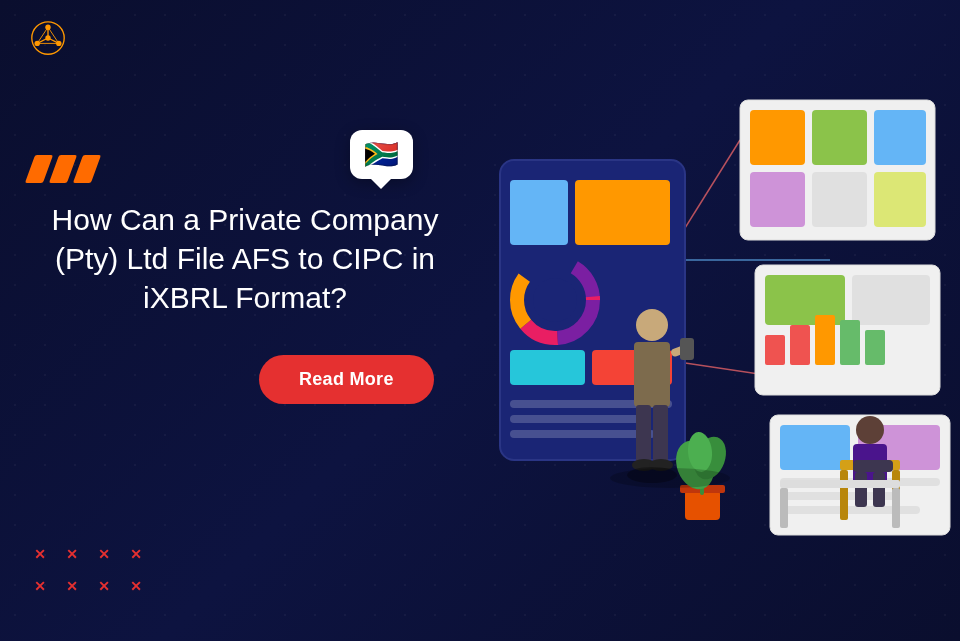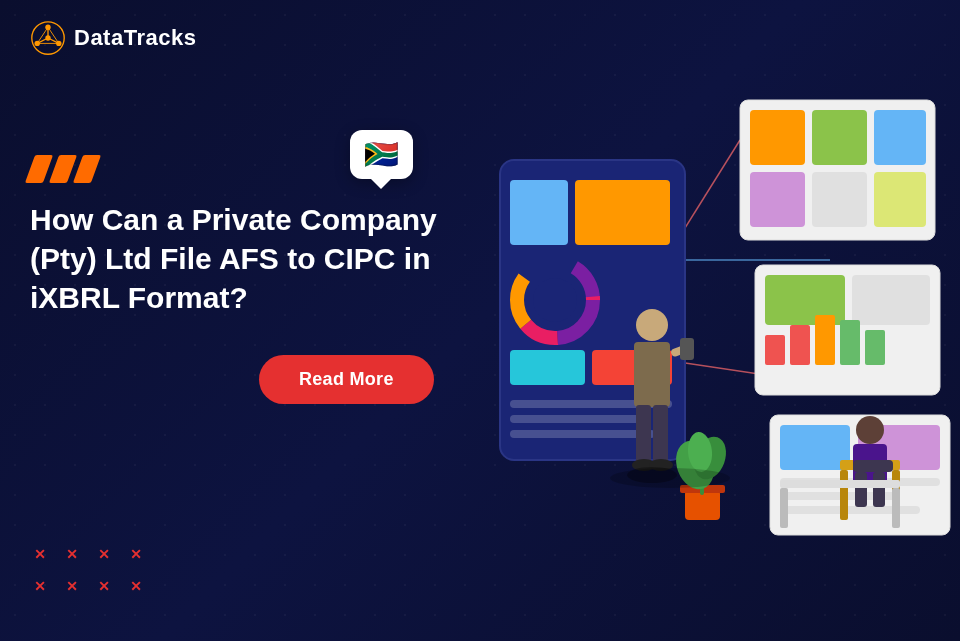--- a/index.html
+++ b/index.html
@@ -87,22 +87,23 @@
     }
 
     
     .main-heading {
       position: absolute;
       top: 200px;
       left: 30px;
       width: 430px;
       color: white;
       font-size: 30px;
-      font-weight: 700;
+      font-weight: 400;
       line-height: 1.3;
+      text-align: center;
     }
 
     
     .read-more-btn {
       position: absolute;
       top: 355px;
       left: 259px;
       background: #e53030;
       color: white;
       border: none;
@@ -168,21 +169,20 @@
       <circle cx="32" cy="26" r="3" fill="#ff9800"></circle>
       <circle cx="8" cy="26" r="3" fill="#ff9800"></circle>
       <circle cx="20" cy="20" r="3" fill="#ff9800"></circle>
       <line x1="20" y1="8" x2="20" y2="20" stroke="#ff9800" stroke-width="1.5"></line>
       <line x1="20" y1="20" x2="32" y2="26" stroke="#ff9800" stroke-width="1.5"></line>
       <line x1="20" y1="20" x2="8" y2="26" stroke="#ff9800" stroke-width="1.5"></line>
       <line x1="8" y1="26" x2="32" y2="26" stroke="#ff9800" stroke-width="1"></line>
       <line x1="8" y1="26" x2="20" y2="8" stroke="#ff9800" stroke-width="1"></line>
       <line x1="32" y1="26" x2="20" y2="8" stroke="#ff9800" stroke-width="1"></line>
     </svg>
-    <span class="logo-text">DataTracks</span>
   </div>
 
   <div class="slashes">
     <div class="slash"></div>
     <div class="slash"></div>
     <div class="slash"></div>
   </div>
 
   <div class="flag-container">
     <div class="flag-bubble">

